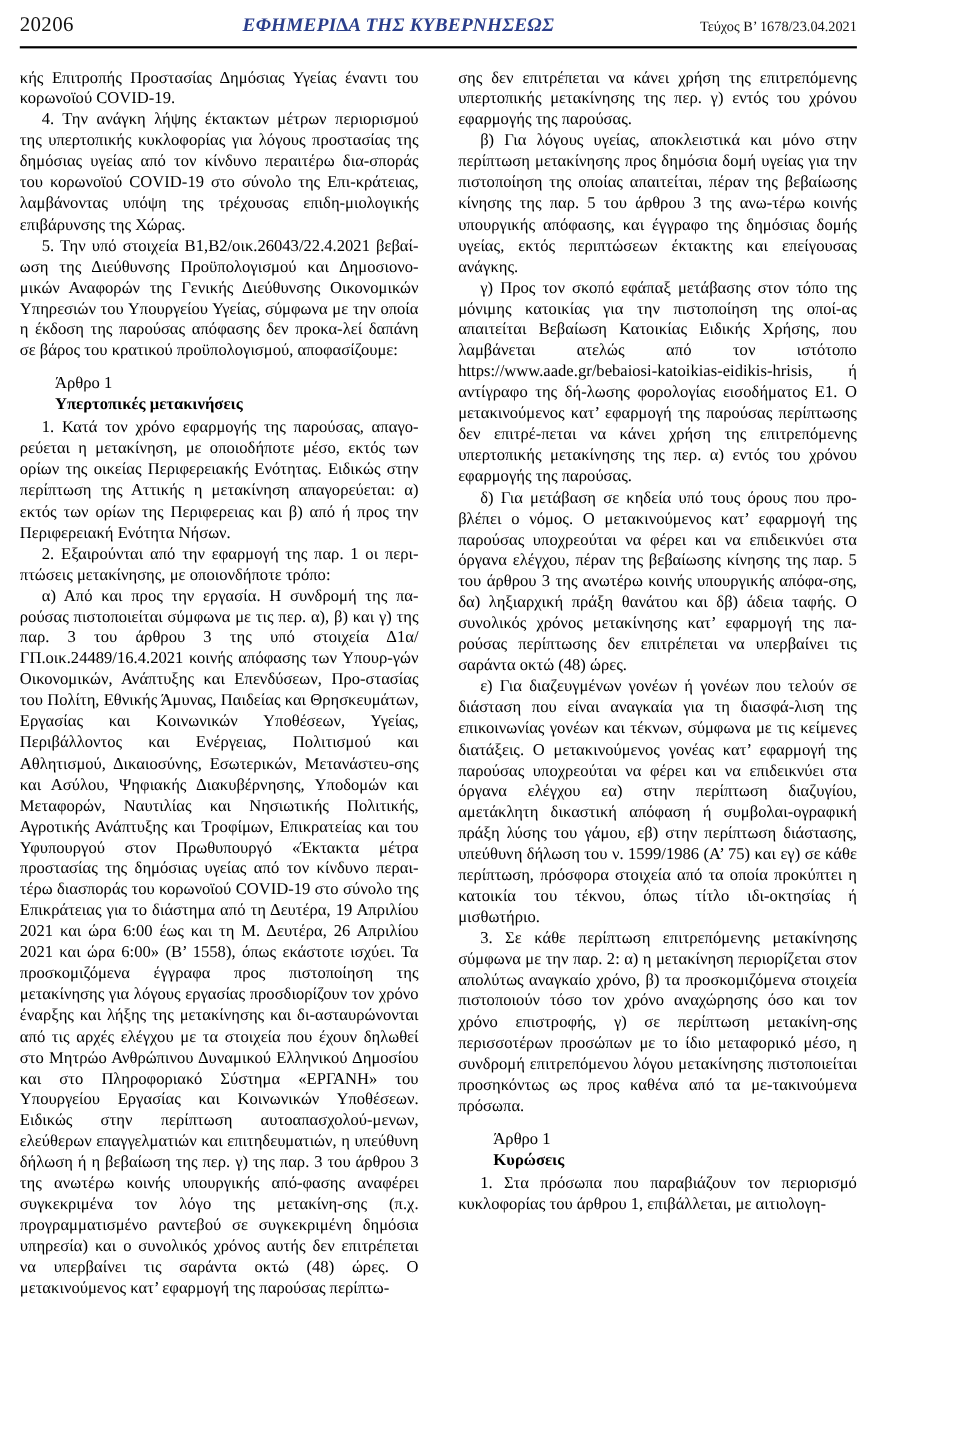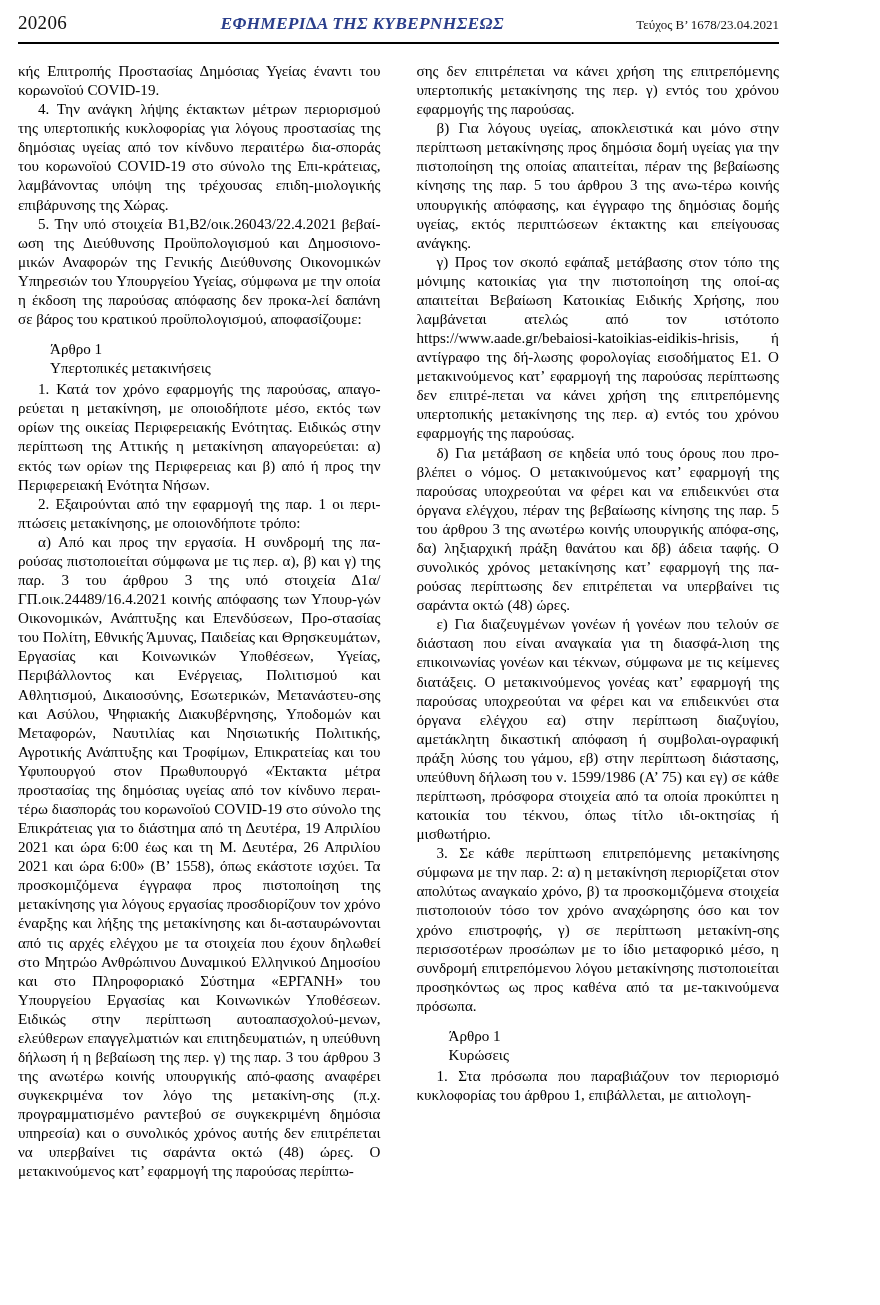--- a/index.html
+++ b/index.html
@@ -88,20 +88,21 @@
   .col p.noindent {
     text-indent: 0;
   }
   .col p.center-head {
     text-indent: 32px;
     margin-top: 11px;
   }
   .col p.sub-head {
     text-indent: 32px;
     margin-bottom: 2px;
+    font-weight: bold;
   }
 </style>
 </head>
 <body>
 
 <div class="page">
 
   <div class="header">
     <div class="header-page-number">20206</div>
     <div class="header-title">ΕΦΗΜΕΡΙ∆Α ΤΗΣ ΚΥΒΕΡΝΗΣΕΩΣ</div>

